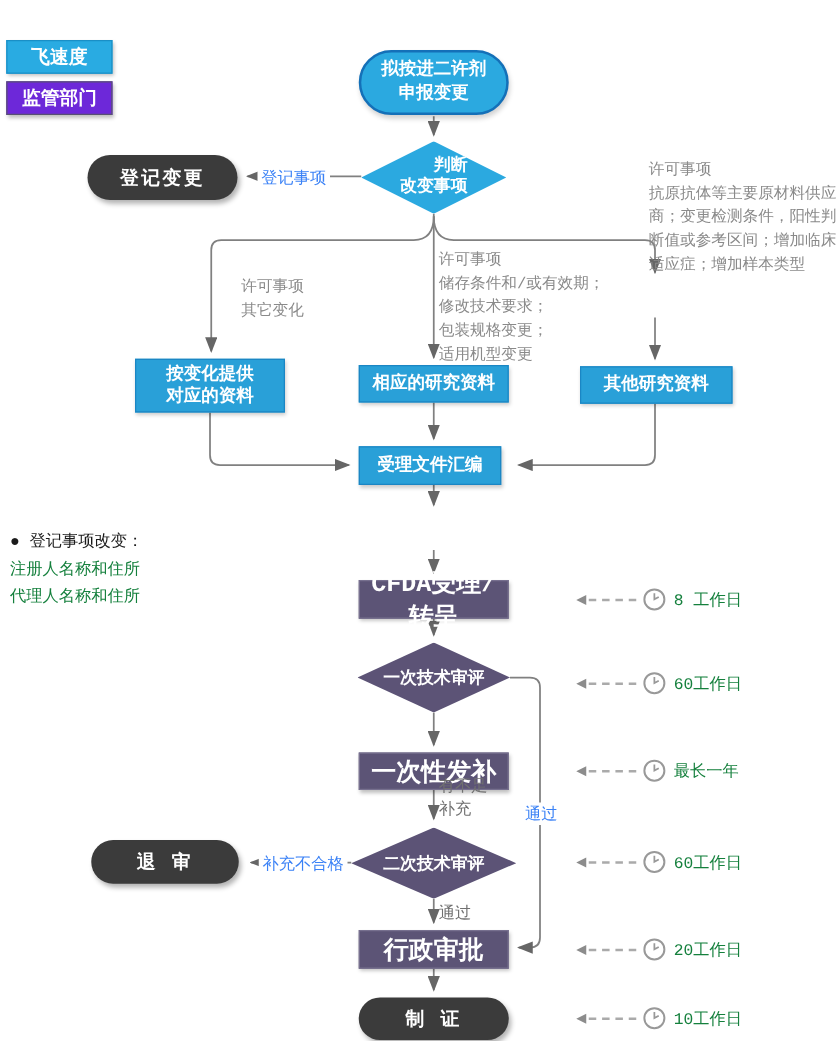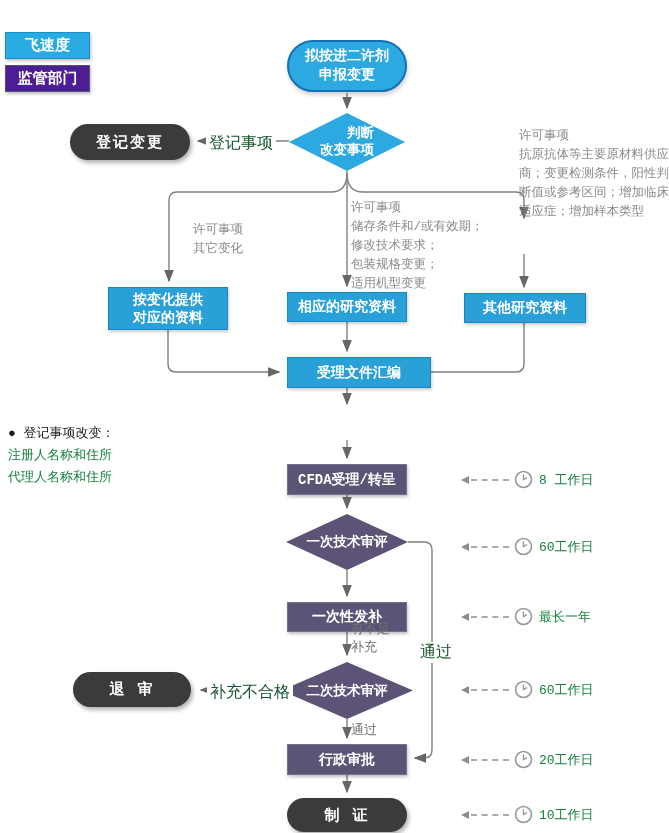--- a/index.html
+++ b/index.html
@@ -4,33 +4,33 @@
 <style>
   html,body{margin:0;padding:0;background:#fff;}
   #canvas{
     position:relative;width:669px;height:833px;background:#fff;overflow:hidden;
     font-family:Liberation Mono, monospace;
   }
   #edges{position:absolute;left:0;top:0;z-index:1;}
   .node{position:absolute;z-index:2;display:flex;align-items:center;justify-content:center;
     text-align:center;color:#fff;font-weight:bold;white-space:pre-line;box-sizing:border-box;}
   .badge-blue{background:#29ABE2;border:1px solid #1a8fc6;box-shadow:1px 2px 3px rgba(0,0,0,.25);font-size:15px;}
-  .badge-purple{background:#4c1d95;border:1px solid #585073;box-shadow:1px 2px 3px rgba(0,0,0,.25);font-size:15px;}
+  .badge-purple{background:#6d28d9;border:1px solid #585073;box-shadow:1px 2px 3px rgba(0,0,0,.25);font-size:15px;}
   .stadium-blue{background:#2BA9E0;border:2px solid #1470B8;border-radius:28px;
     font-size:14px;line-height:19px;box-shadow:1px 3px 4px rgba(0,0,0,.18);}
   .pill-dark{background:#3B3B3B;border-radius:18px;font-size:15px;letter-spacing:2px;
     box-shadow:2px 3px 4px rgba(0,0,0,.3);}
   .box-blue{background:#29A0D8;border:1px solid #1b86c4;font-size:14px;line-height:18px;
     box-shadow:1px 2px 3px rgba(0,0,0,.2);}
-  .box-purple{background:#5C5476;border:1px solid #77708F;font-size:14px;
+  .box-purple{background:#5C5476;border:1px solid #77708F;font-size:20px;
     box-shadow:1px 2px 3px rgba(0,0,0,.25);}
   .diamond{clip-path:polygon(50% 0,100% 50%,50% 100%,0 50%);box-shadow:none;text-align:right;}
   .diamond-blue{background:#2BA9E0;font-size:13.5px;line-height:17px;}
   .diamond-purple{background:#5C5376;font-size:13.5px;}
-  .edge-label{position:absolute;z-index:3;color:#14532d;font-size:16px;background:#fff;
+  .edge-label{position:absolute;z-index:3;color:#3b82f6;font-size:13px;background:#fff;
     padding:0 3px;white-space:nowrap;}
   .free-label{position:absolute;z-index:3;color:#707070;font-size:13px;white-space:nowrap;}
   .annotation{position:absolute;z-index:3;color:#8a8a8a;font-size:12.5px;line-height:19px;
     white-space:pre-line;}
   .note{position:absolute;z-index:3;font-size:13px;line-height:22px;}
   .note-title{color:#1a1a1a;}
   .note-line{color:#15803d;}
   .timer{position:absolute;z-index:3;display:flex;align-items:center;color:#15803d;font-size:13px;}
   .tri-left{width:0;height:0;border-right:8px solid #8c8c8c;border-top:4px solid transparent;
     border-bottom:4px solid transparent;}
@@ -82,21 +82,21 @@
   <div class="node pill-dark" style="left:70px;top:124px;width:120px;height:36px;">登记变更</div>
 
 
   <div class="node box-blue" style="left:108px;top:287px;width:120px;height:43px;">按变化提供
 对应的资料</div>
 
   <div class="node box-blue" style="left:287px;top:292px;width:120px;height:30px;">相应的研究资料</div>
 
   <div class="node box-blue" style="left:464px;top:293px;width:122px;height:30px;">其他研究资料</div>
 
-  <div class="node box-blue" style="left:287px;top:357px;width:144px;height:31px;">受理文件汇编</div>
+  <div class="node box-blue" style="left:287px;top:357px;width:114px;height:31px;">受理文件汇编</div>
 
 
   <div class="node box-purple" style="left:287px;top:464px;width:120px;height:31px;">CFDA受理/转呈</div>
 
   <div class="node diamond diamond-purple" style="left:286px;top:514px;width:122px;height:56px;">一次技术审评</div>
 
   <div class="node box-purple" style="left:287px;top:602px;width:120px;height:30px;">一次性发补</div>
 
   <div class="node diamond diamond-purple" style="left:281px;top:662px;width:132px;height:57px;">二次技术审评</div>
 

